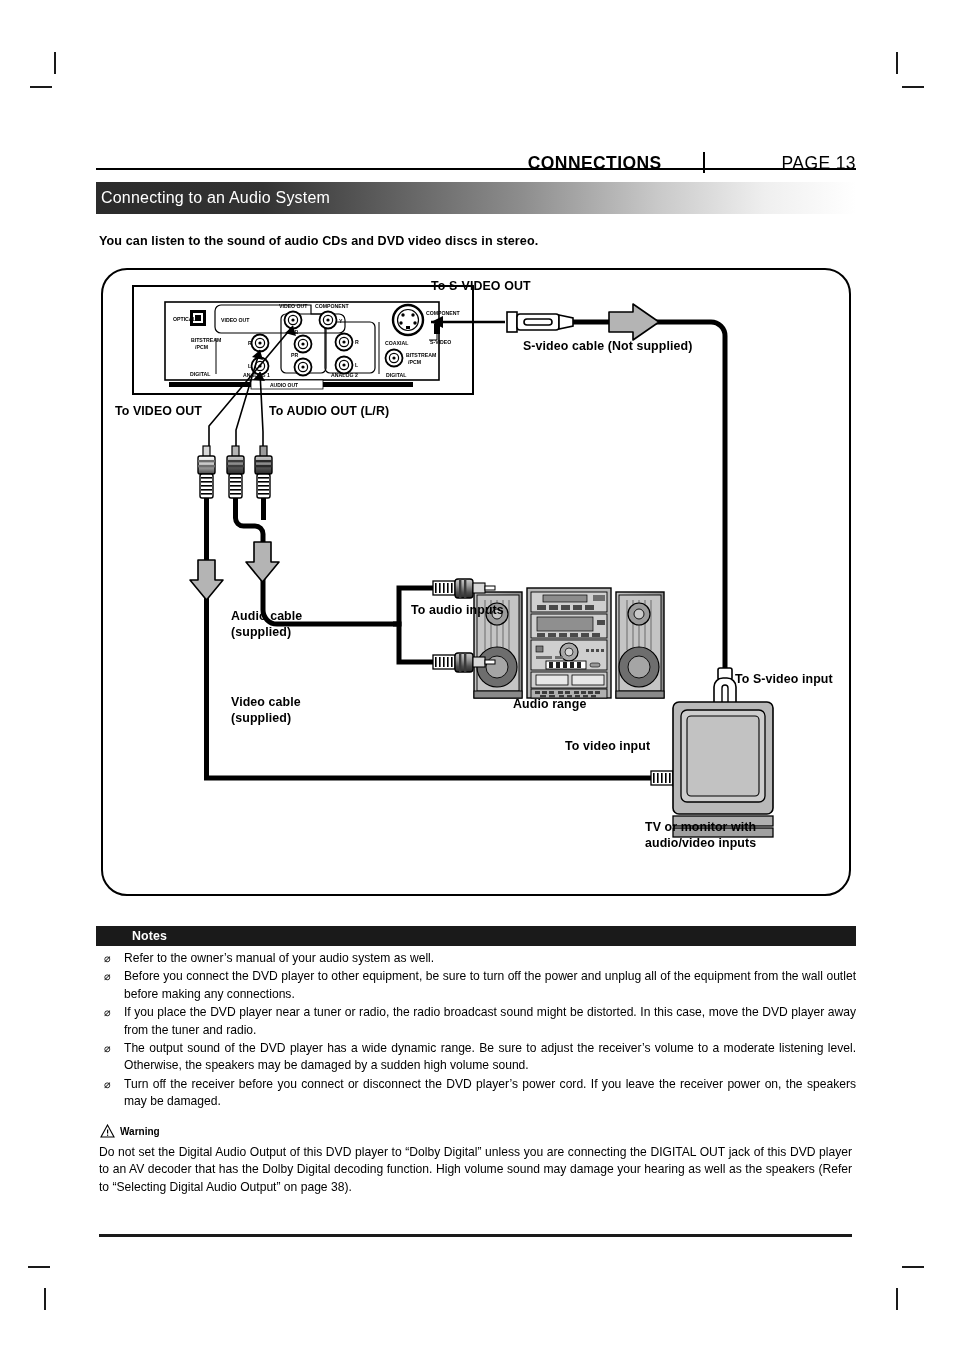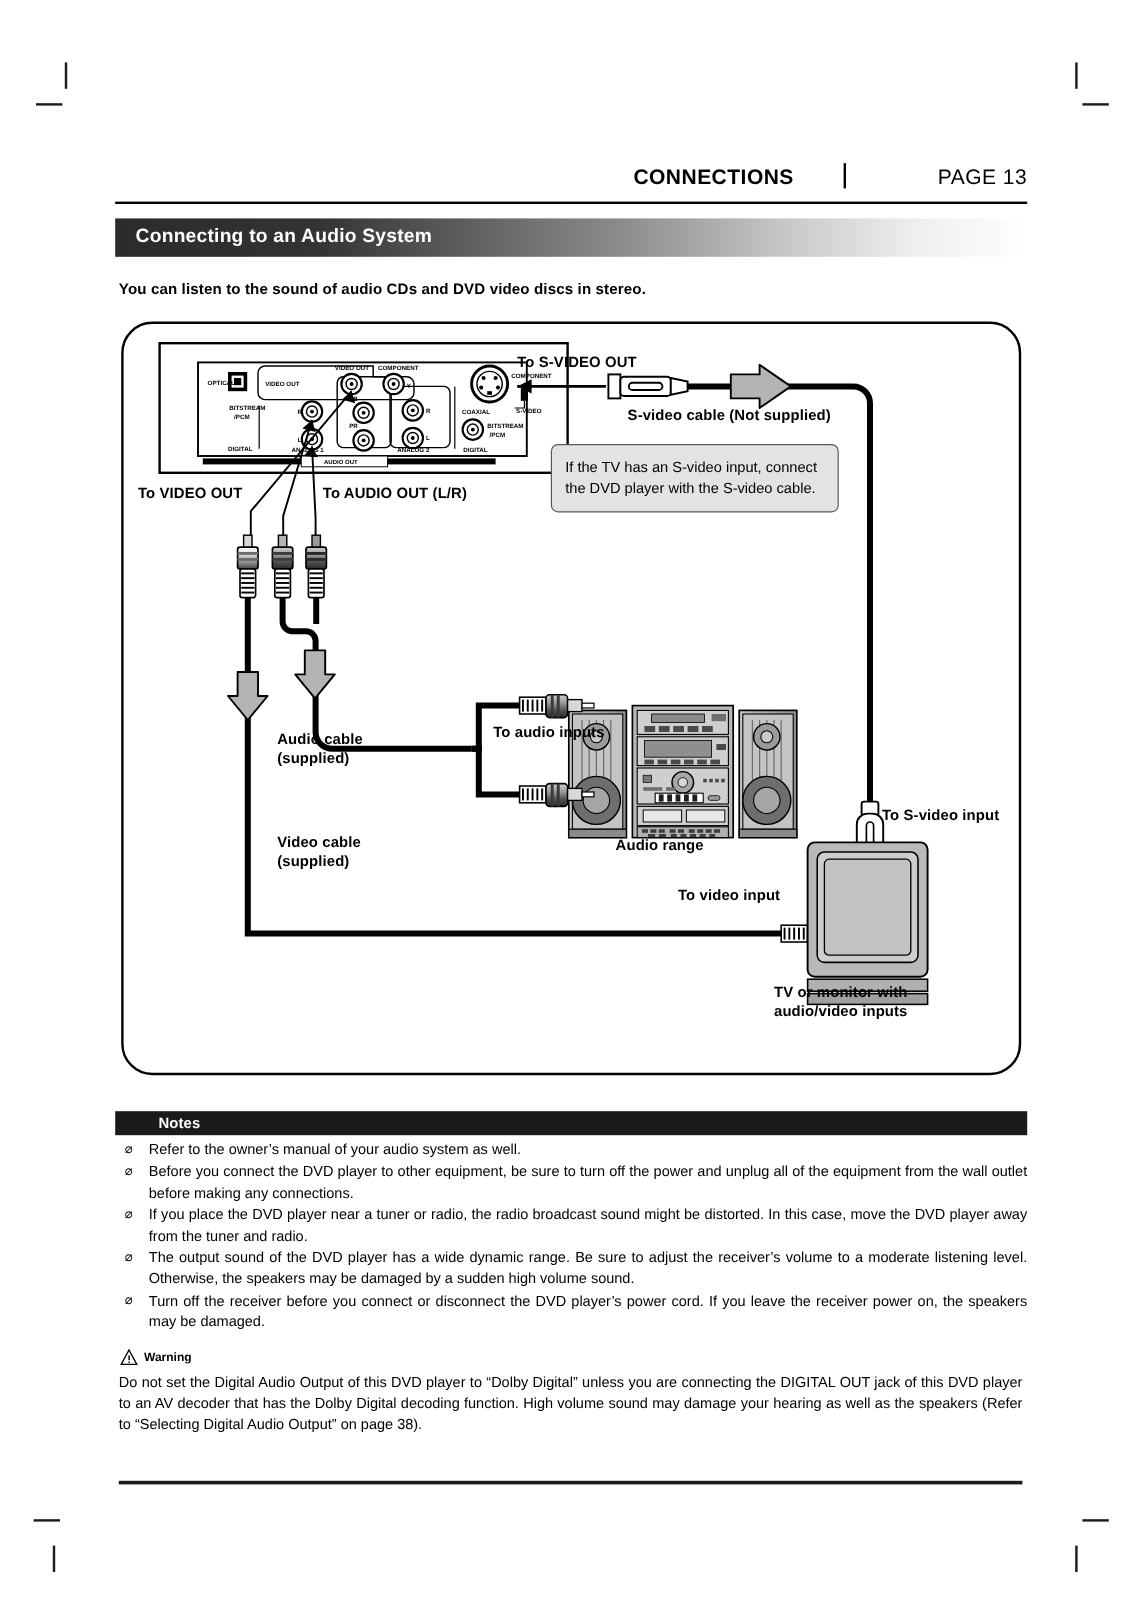--- a/index.html
+++ b/index.html
@@ -17,21 +17,21 @@
   }
 
   
   .crop { position: absolute; background: #1a1a1a; }
   .crop.v { width: 2px; height: 22px; }
   .crop.h { height: 2px; width: 22px; }
 
   
   #page-header {
     position: absolute;
-    left: 96px; top: 128px;
+    left: 96px; top: 144px;
     width: 760px; height: 30px;
     display: flex;
     justify-content: flex-end;
     align-items: flex-end;
     gap: 28px;
   }
   #page-header .sec {
     font-size: 17.5px;
     font-weight: bold;
     letter-spacing: 0.4px;
@@ -59,22 +59,22 @@
     position: absolute;
     left: 96px; top: 182px;
     width: 760px; height: 32px;
     background: linear-gradient(to right, #2b2b2b 0%, #333333 22%, #8d8d8d 56%, #c9c9c9 74%, #efefef 88%, #ffffff 100%);
     display: flex;
     align-items: center;
   }
   #section-bar .title {
     color: #ffffff;
     font-size: 16px;
-    font-weight: bold;
-    padding-left: 17px;
+    font-weight: normal;
+    padding-left: 5px;
     letter-spacing: 0.2px;
   }
 
   
   #intro {
     position: absolute;
     left: 99px; top: 234px;
     width: 760px;
     font-size: 12.6px;
     font-weight: bold;
@@ -101,21 +101,21 @@
 
   
   .dlabel {
     position: absolute;
     font-size: 12.4px;
     font-weight: bold;
     line-height: 16px;
     white-space: pre;
     letter-spacing: 0.1px;
   }
-  #lbl-svideo-out   { left: 328px; top: 24px; }
+  #lbl-svideo-out   { left: 328px; top: 8px; }
   #lbl-svideo-cable { left: 420px; top: 68px; }
   #lbl-video-out    { left: 12px;  top: 133px; }
   #lbl-audio-out    { left: 166px; top: 133px; }
   #lbl-audio-cable  { left: 128px; top: 338px; }
   #lbl-audio-inputs { left: 265px; top: 332px; margin-left: 43px; }
   #lbl-audio-system { left: 410px; top: 426px; }
   #lbl-video-cable  { left: 128px; top: 424px; }
   #lbl-video-input  { left: 462px; top: 468px; }
   #lbl-svideo-input { left: 632px; top: 401px; }
   #lbl-tv           { left: 542px; top: 549px; }
@@ -613,21 +613,20 @@
 (supplied)</div>
   <div class="dlabel" id="lbl-audio-inputs">To audio inputs</div>
   <div class="dlabel" id="lbl-audio-system">Audio range</div>
   <div class="dlabel" id="lbl-video-cable">Video cable
 (supplied)</div>
   <div class="dlabel" id="lbl-video-input">To video input</div>
   <div class="dlabel" id="lbl-svideo-input">To S-video input</div>
   <div class="dlabel" id="lbl-tv">TV or monitor with
 audio/video inputs</div>
 
-  <div id="callout">If the TV has an S-video input, connect the DVD player with the S-video cable.</div>
 </div>
 
 <div id="notes-bar">
   <div class="t">Notes</div>
 </div>
 <div id="notes-list">
   <div class="note-item">
     <div class="note-bullet">⌀</div>
     <div class="note-text">Refer to the owner’s  manual of your audio system as well.</div>
   </div>

